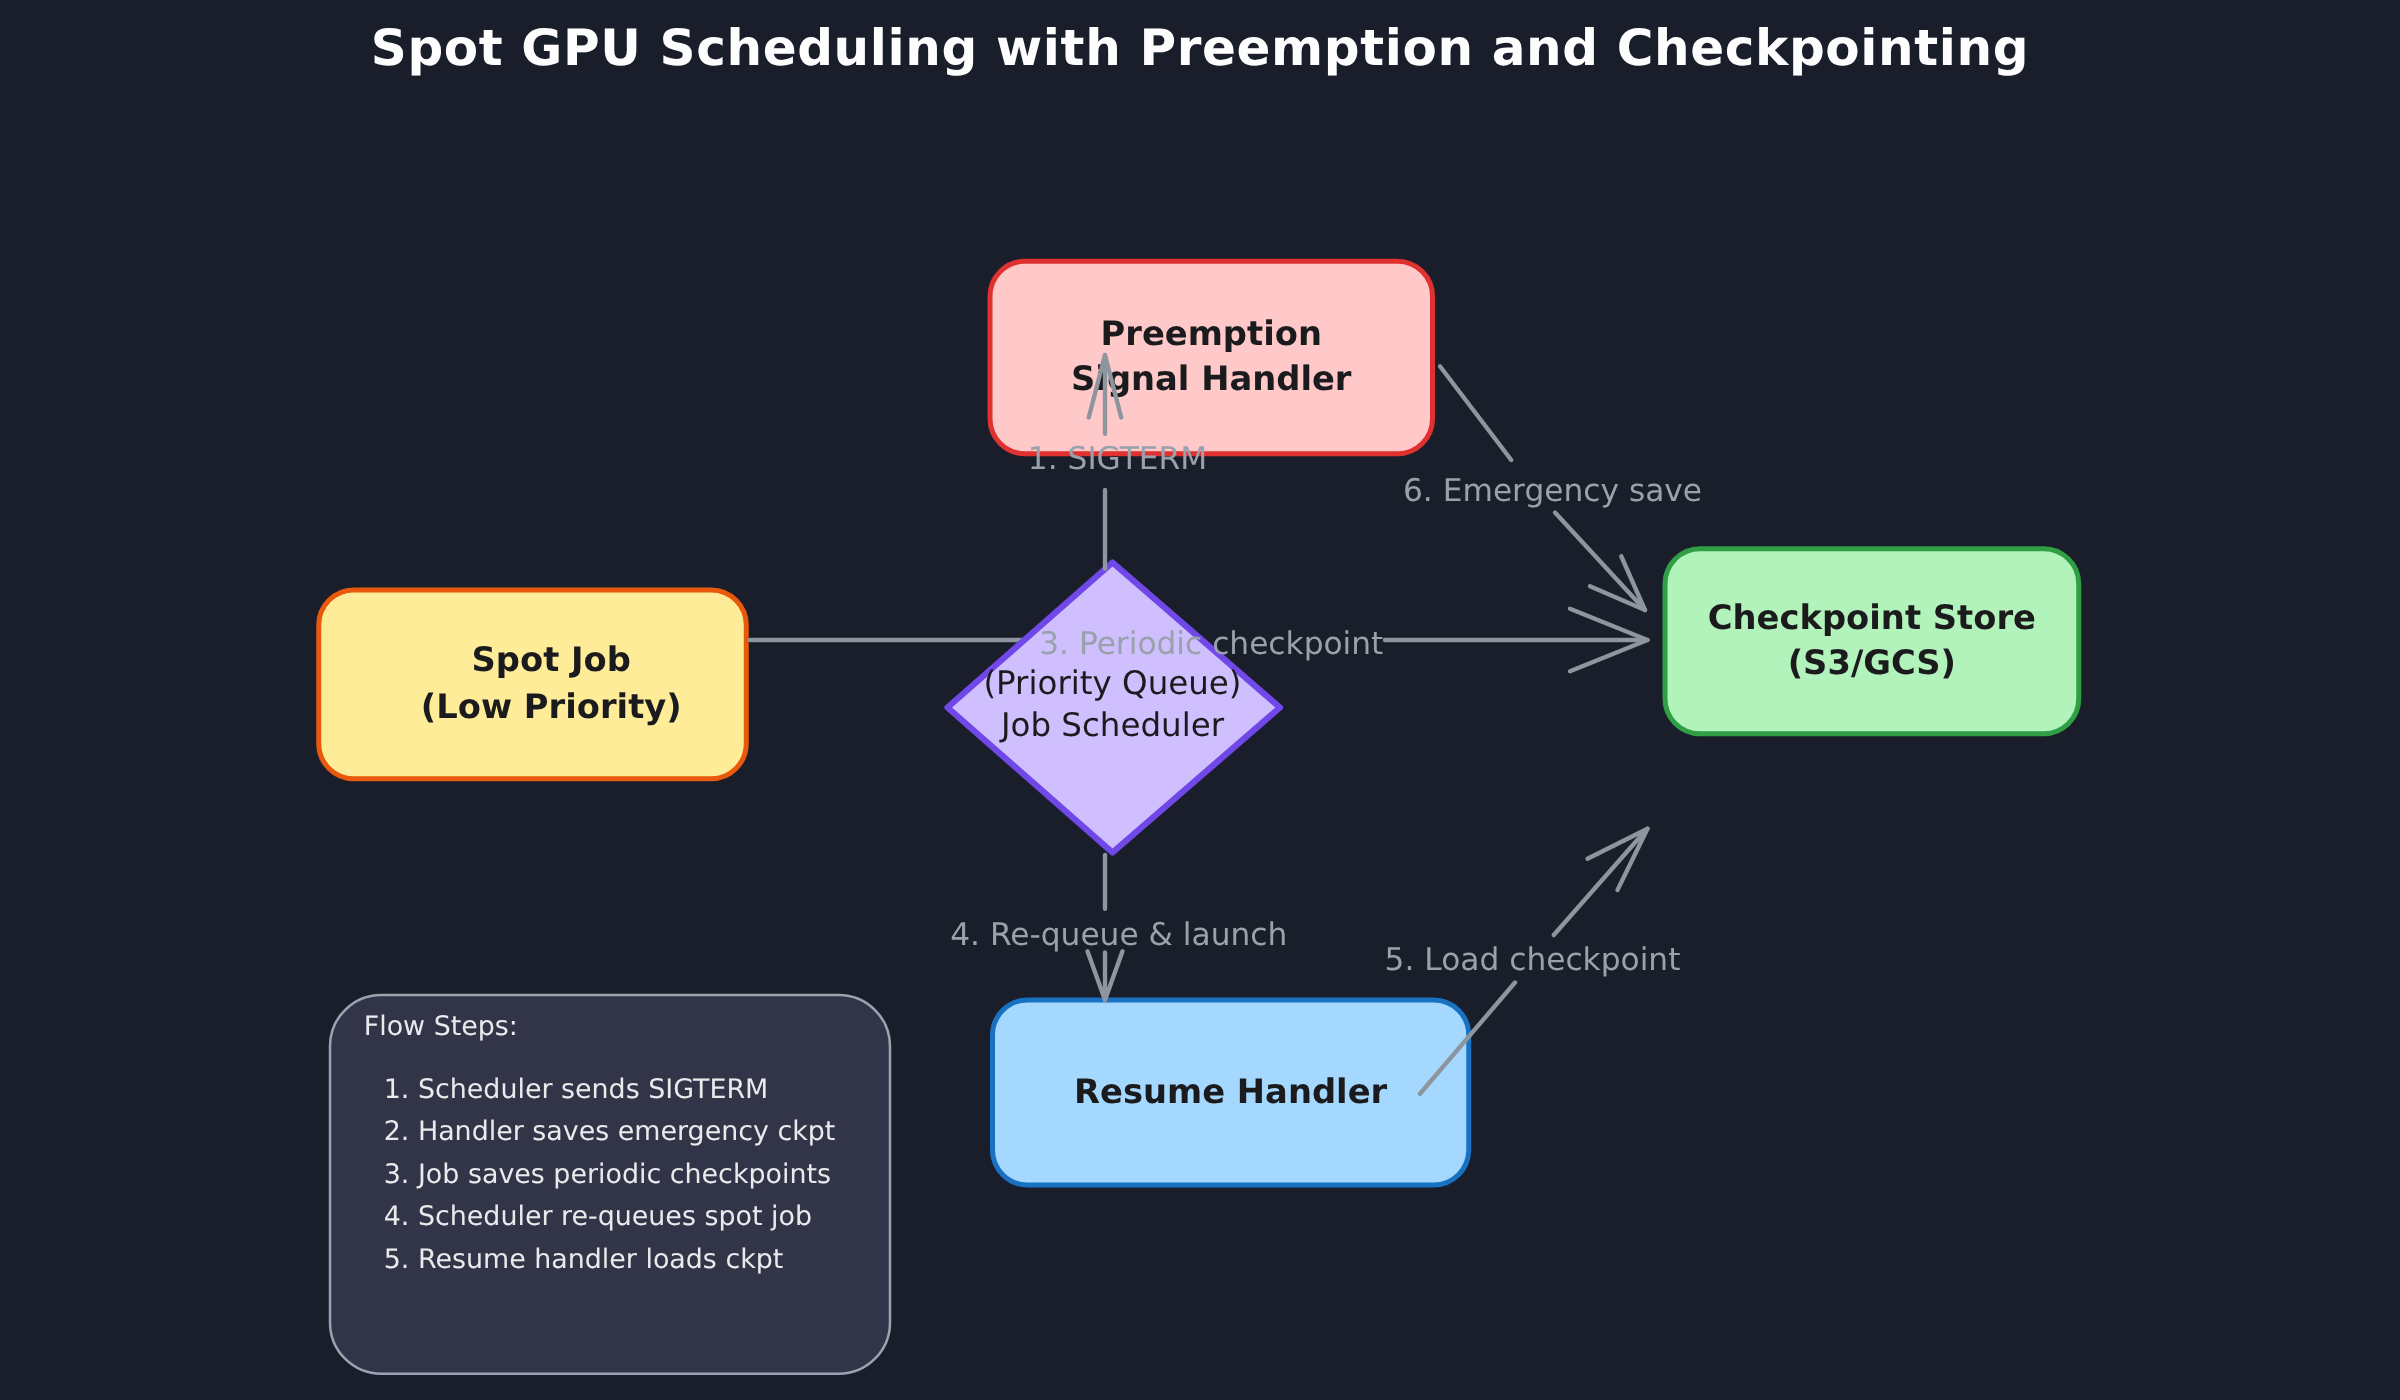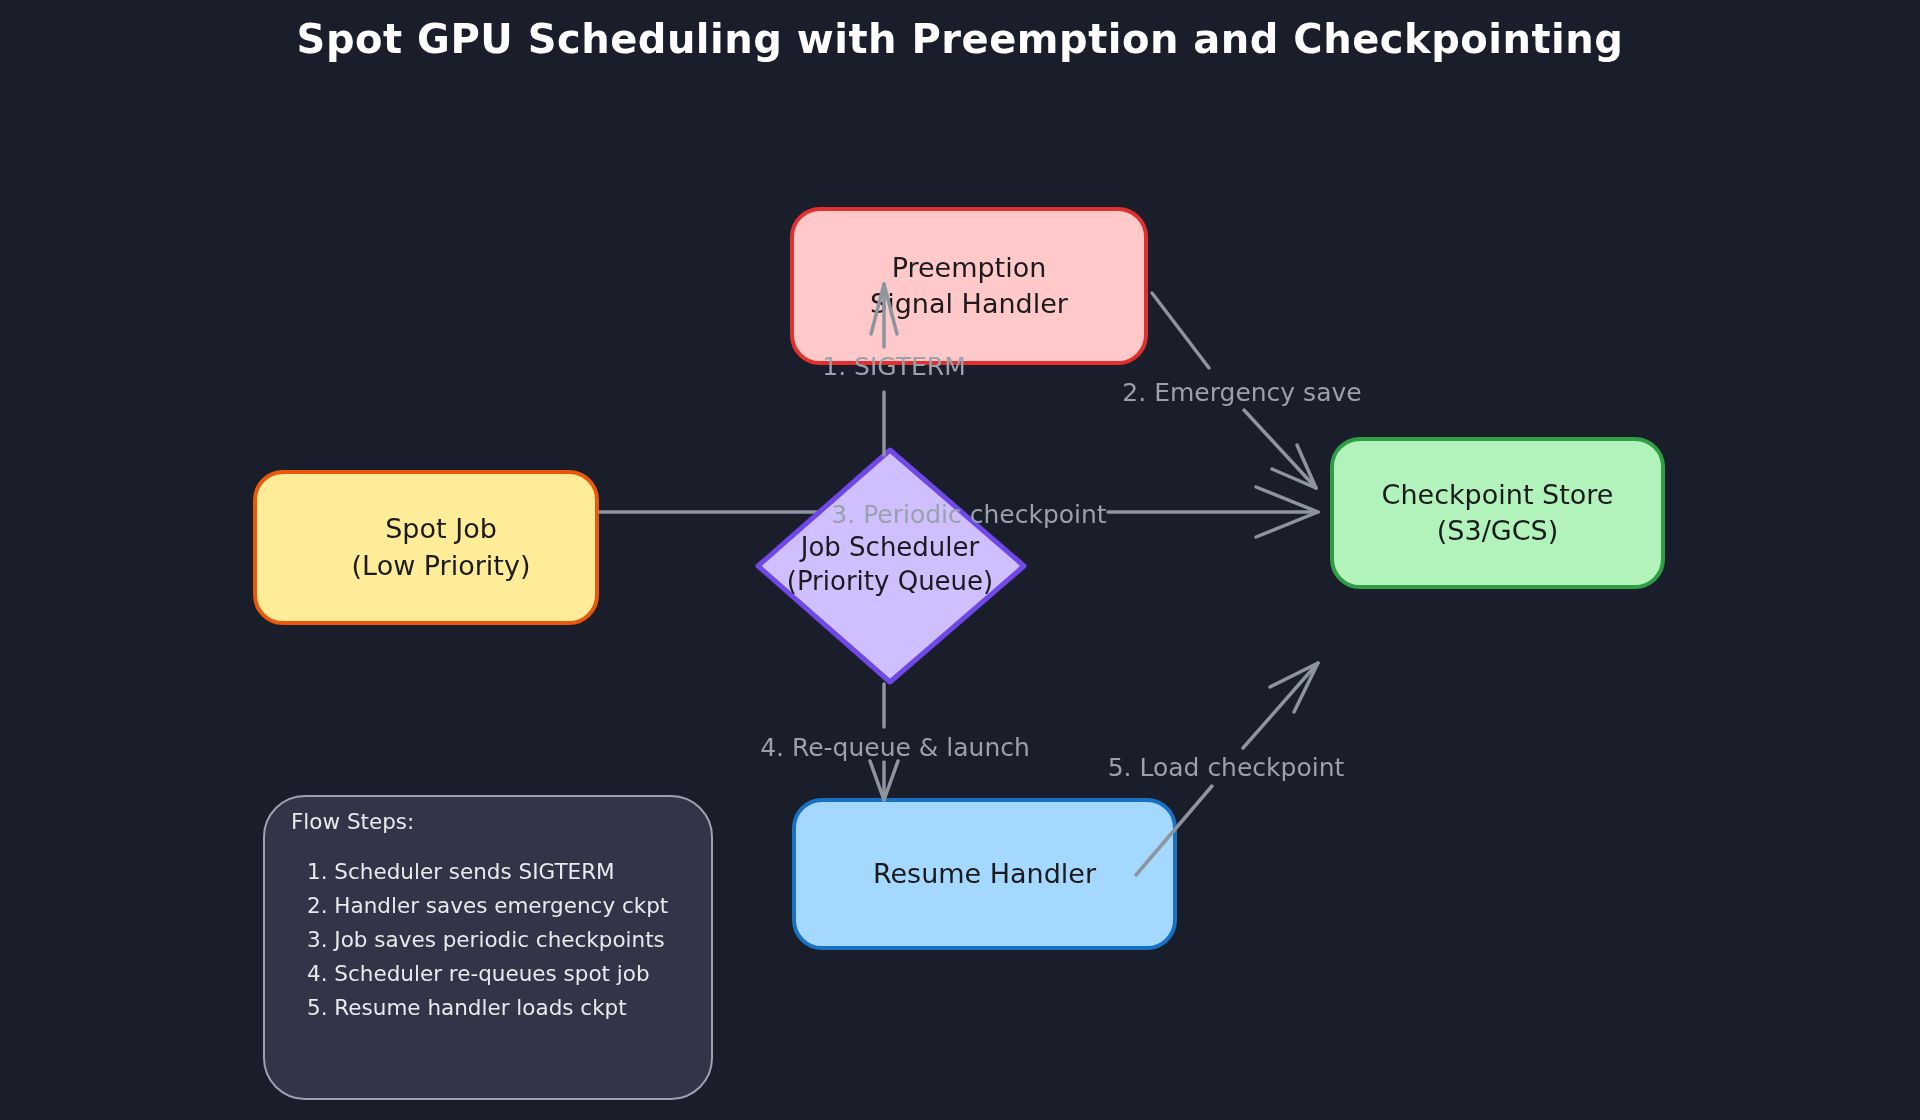--- a/index.html
+++ b/index.html
@@ -28,20 +28,21 @@
     align-items: center;
     border-style: solid;
     border-width: 4px;
     border-radius: 30px;
     font-size: 27px;
     line-height: 1.35;
     color: var(--node_text);
     text-align: center;
     z-index: 1;
     box-sizing: border-box;
+    font-weight: bold;
   }
   .node-red    { background: var(--red_fill);    border-color: var(--red_border); }
   .node-yellow { background: var(--yellow_fill); border-color: var(--yellow_border); padding-left: 30px; }
   .node-green  { background: var(--green_fill);  border-color: var(--green_border); }
   .node-blue   { background: var(--blue_fill);   border-color: var(--blue_border); }
 
   #arrow-layer {
     position: absolute;
     left: 0; top: 0;
     z-index: 3;
@@ -166,23 +167,23 @@
 
     <g>
       <line x1="1136" y1="875" x2="1212" y2="786"></line>
       <line x1="1243" y1="748" x2="1316" y2="665"></line>
       <line x1="1270" y1="687" x2="1318" y2="663"></line>
       <line x1="1294" y1="712" x2="1318" y2="663"></line>
     </g>
   </svg>
 
   <div id="diamond-label">
+    <div>(Priority Queue)</div>
     <div>Job Scheduler</div>
-    <div>(Priority Queue)</div>
   </div>
 
   <div class="edge-label" style="left:794px; top:352px; width:200px;">1. SIGTERM</div>
-  <div class="edge-label" style="left:1115px; top:378px; width:254px;">2. Emergency save</div>
+  <div class="edge-label" style="left:1115px; top:378px; width:254px;">6. Emergency save</div>
   <div class="edge-label" style="left:826px; top:500px; width:286px;">3. Periodic checkpoint</div>
   <div class="edge-label" style="left:750px; top:733px; width:290px;">4. Re-queue &amp; launch</div>
   <div class="edge-label" style="left:1102px; top:753px; width:248px;">5. Load checkpoint</div>
 
 </div>
 
 </body></html>

